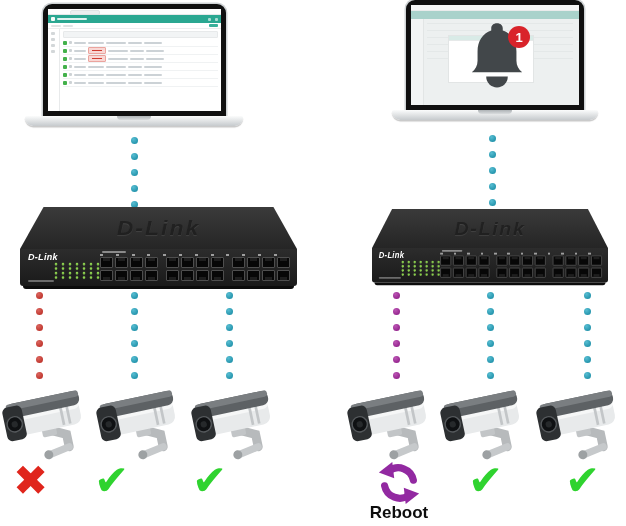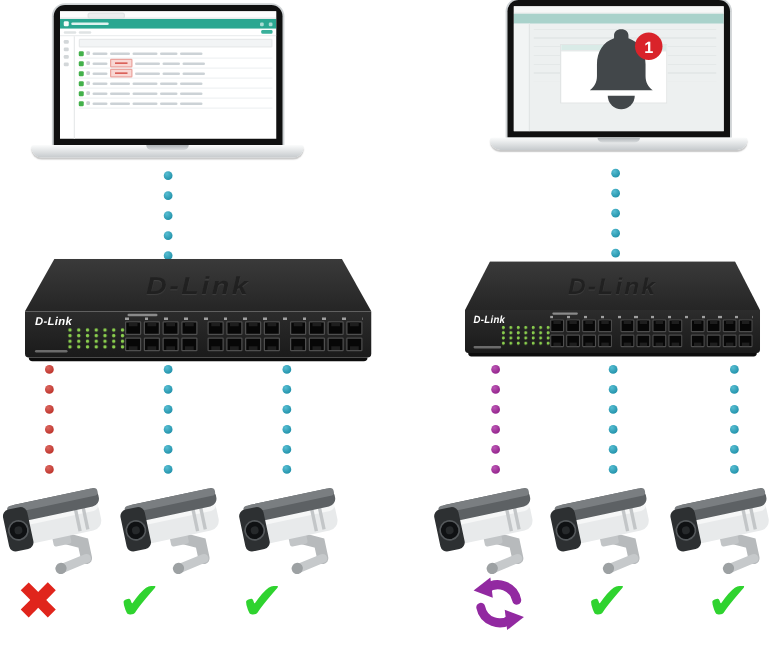--- a/index.html
+++ b/index.html
@@ -476,17 +476,18 @@
   <svg class="reboot-svg" style="left:376px;top:460px;" viewBox="0 0 48 48">
     <g>
       <path d="M39 21 A16 16 0 0 0 13.5 11.5" fill="none" stroke="#9229a1" stroke-width="7.5" stroke-linecap="round"></path>
       <polygon points="3,13 17,2 19,19" fill="#9229a1"></polygon>
     </g>
     <g transform="rotate(180 24 24)">
       <path d="M39 21 A16 16 0 0 0 13.5 11.5" fill="none" stroke="#9229a1" stroke-width="7.5" stroke-linecap="round"></path>
       <polygon points="3,13 17,2 19,19" fill="#9229a1"></polygon>
     </g>
   </svg>
+  <div class="reboot-label" style="left:354px;top:503px;">Reboot</div>
 
   <span class="mark check" style="left:468px;top:460px;">✔</span>
   <span class="mark check" style="left:565px;top:460px;">✔</span>
 
 </div>
 
 </body></html>

